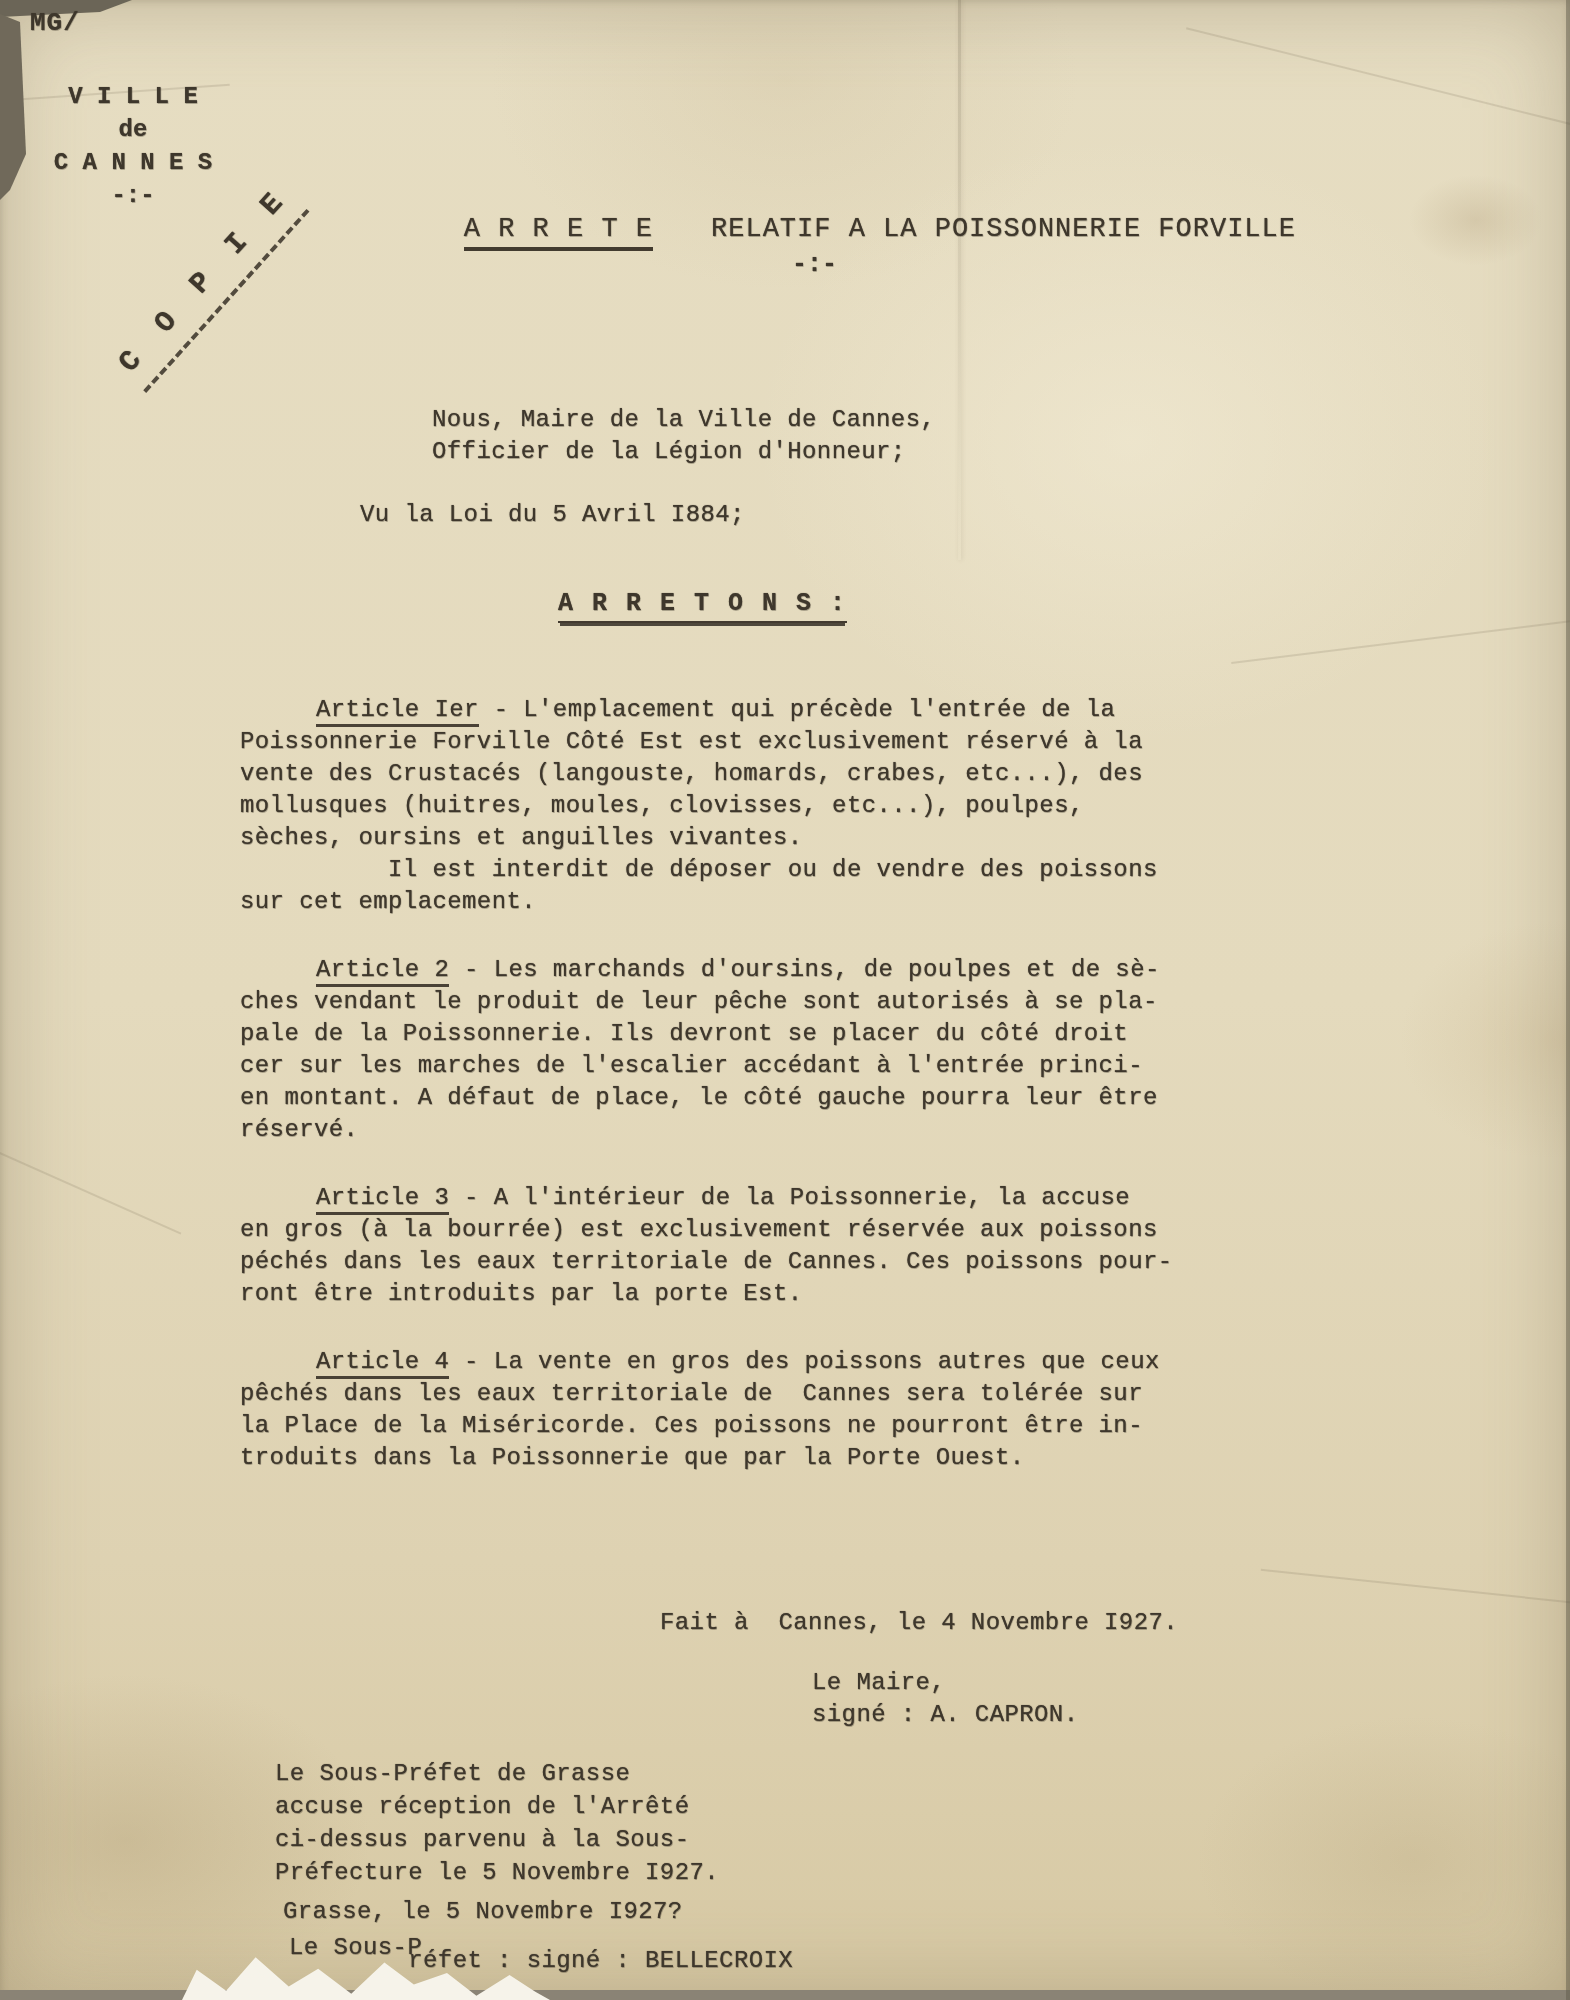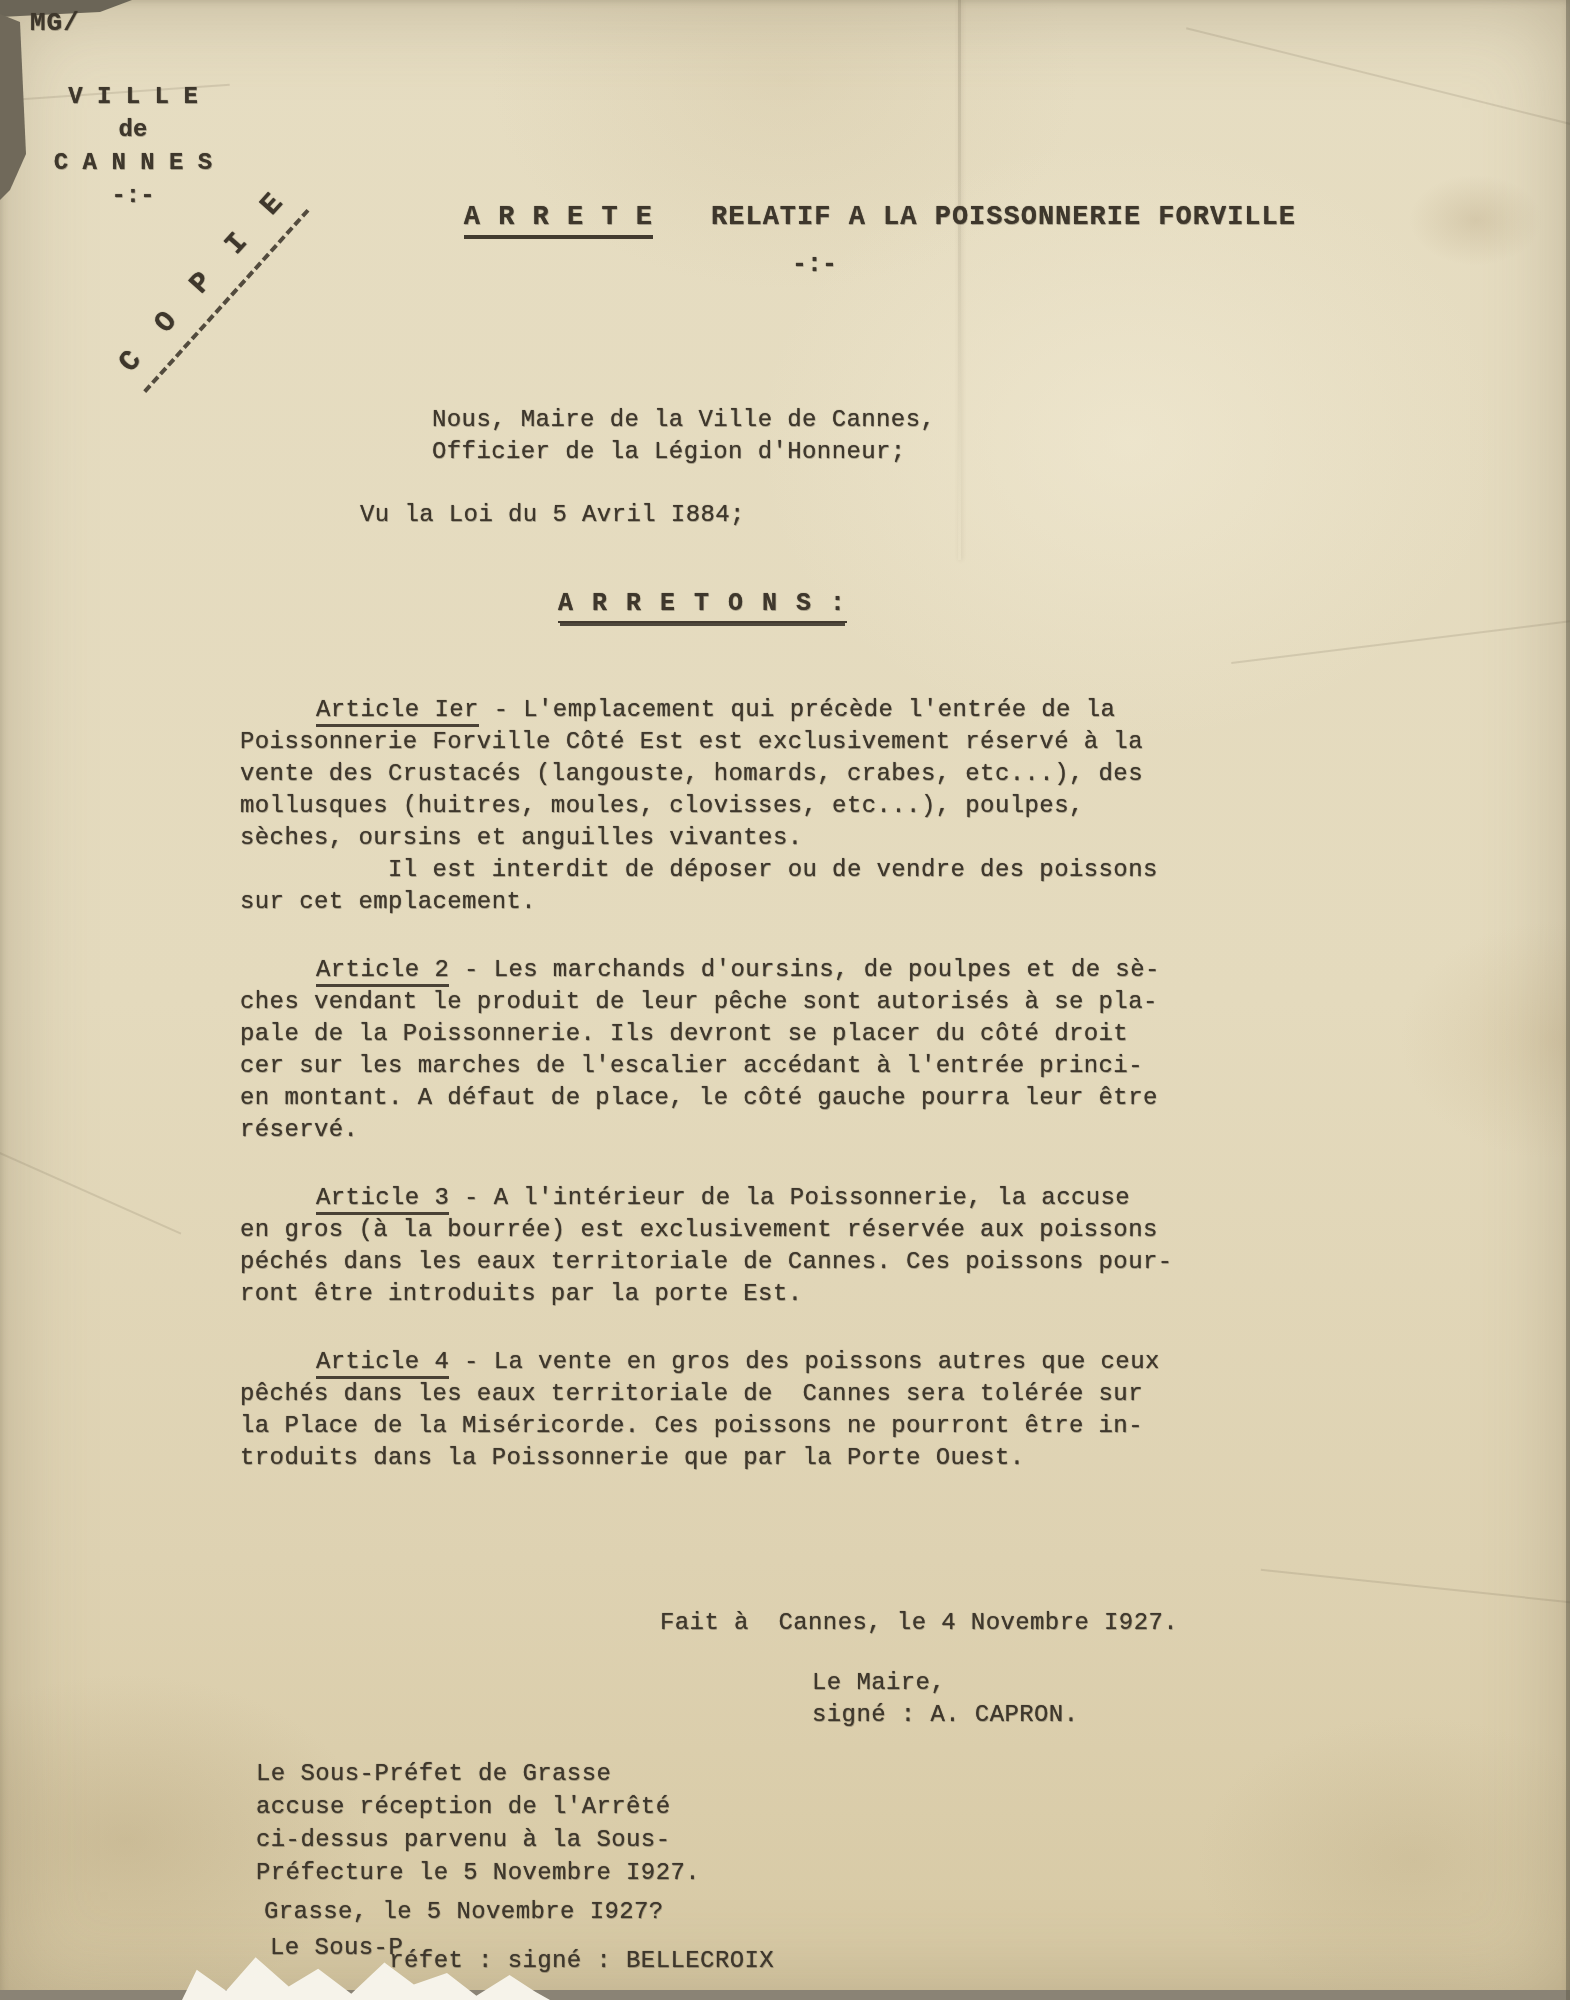--- a/index.html
+++ b/index.html
@@ -30,21 +30,21 @@
     text-shadow:0 0 1px rgba(62,55,44,.75), .6px .6px 0 rgba(62,55,44,.30);
   }
   .abs{position:absolute;}
   .line{white-space:pre;line-height:32px;font-size:24px;letter-spacing:.4px;}
   .lead-underline{border-bottom:3px solid rgba(56,49,39,.9);padding-bottom:1px;}
 
   
   .ref-mark{left:30px;top:8px;font-size:26px;font-weight:bold;letter-spacing:1px;z-index:6;text-align:right;}
   .letterhead{left:38px;top:80px;width:190px;text-align:center;font-weight:bold;z-index:5;}
   .letterhead div{line-height:33px;font-size:24px;white-space:pre;}
-  .doc-title{left:395px;top:172px;font-size:27px;font-weight:bold;letter-spacing:1px;white-space:pre;z-index:5;}
+  .doc-title{left:395px;top:184px;font-size:27px;font-weight:normal;letter-spacing:1px;white-space:pre;z-index:5;}
   .doc-title .t-lead{border-bottom:4px solid rgba(52,45,35,.92);padding-bottom:3px;}
   .doc-title .t-rest{margin-left:58px;}
   .title-divider{left:792px;top:250px;font-size:25px;font-weight:bold;z-index:5;}
 
   
   .copy-stamp{
     left:128px;top:352px;
     transform:rotate(-48deg);
     transform-origin:left center;
     font-size:29px;font-weight:bold;letter-spacing:9px;
@@ -67,21 +67,21 @@
   .articles{left:240px;top:694px;width:1000px;z-index:5;}
   .article{margin-bottom:36px;}
   .article .first{padding-left:76px;}
 
   
   .closing-date{left:660px;top:1607px;z-index:5;}
   .closing-sig{left:812px;top:1667px;z-index:5;}
 
   
   .reception{left:256px;top:1757px;z-index:5;}
-  .reception .line{line-height:33px;}
+  .reception .line{line-height:33px;margin-left:19px;}
   .reception .grasse-line{margin-top:6px;padding-left:8px;}
   .reception .last-line{margin-top:3px;padding-left:14px;}
   .reception .part2{position:relative;top:13px;left:-14px;}
 
   
   .corner-top-sliver{left:0;top:0;width:132px;height:18px;
     background:#6b6557;clip-path:polygon(0 0,132px 0,100px 12px,0 17px);z-index:2;}
   .corner-left-sliver{left:0;top:14px;width:30px;height:190px;
     background:#70695a;clip-path:polygon(0 0,20px 8px,26px 140px,10px 176px,0 186px);z-index:2;}
   .fold-line{left:958px;top:0;width:3px;height:560px;

